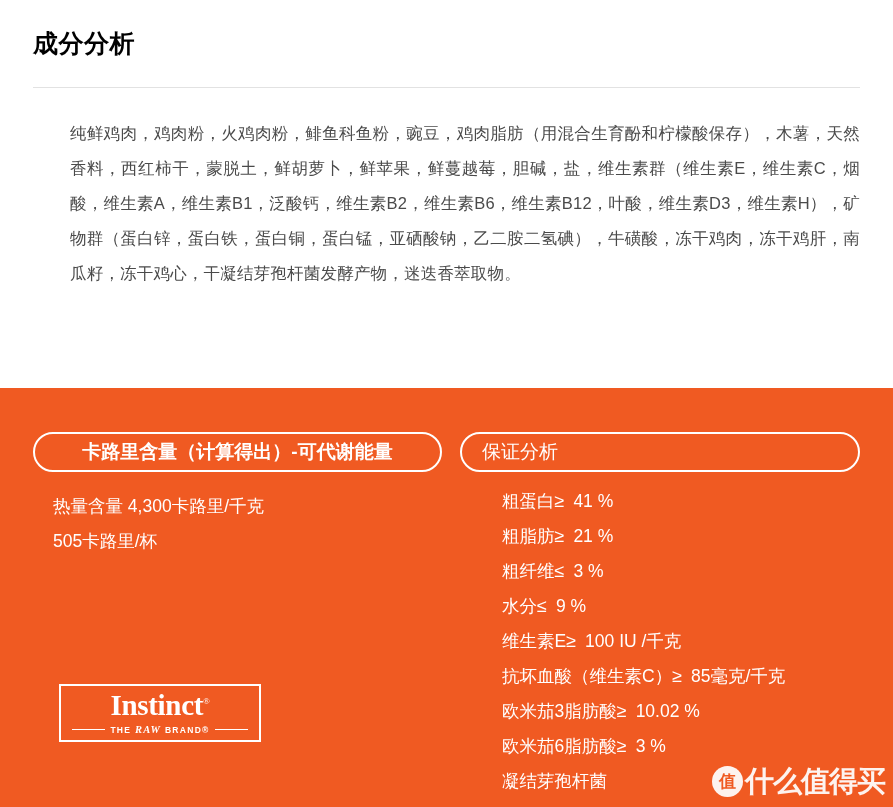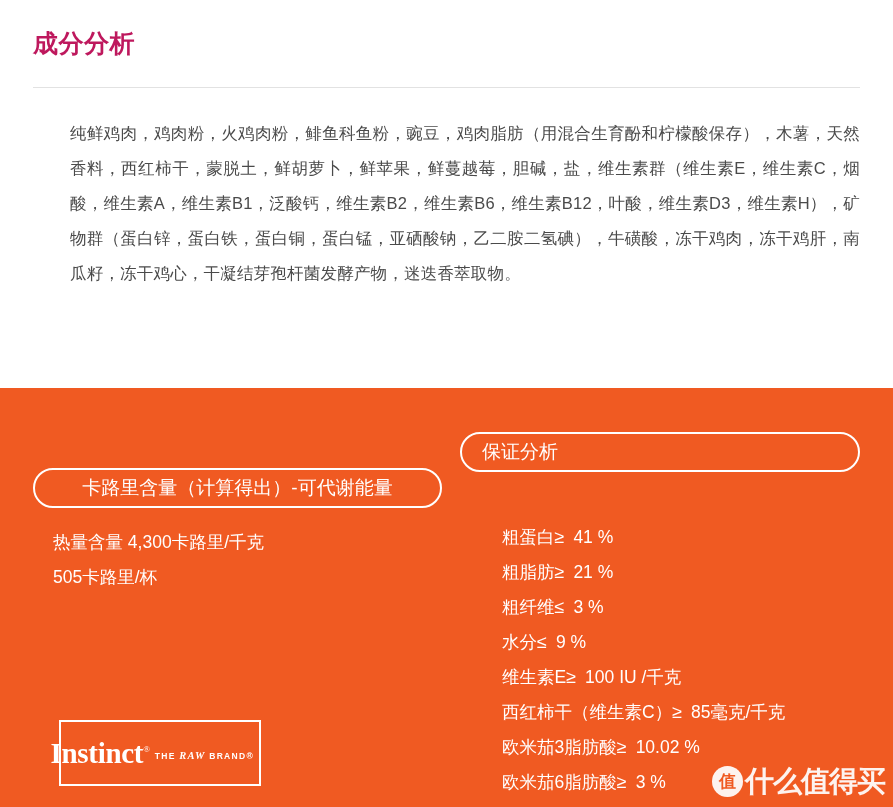--- a/index.html
+++ b/index.html
@@ -26,21 +26,21 @@
     font-size: 30px;
     letter-spacing: 1.2px;
     color: #7e7b81;
     line-height: 1.25;
     white-space: nowrap;
   }
 
   .title-cn {
     font-size: 25px;
     font-weight: bold;
-    color: #be185d;
+    color: #000000;
     margin-top: 9px;
     letter-spacing: 0.5px;
   }
 
   .divider {
     height: 1px;
     background: #e2e2e2;
     margin-top: 27px;
   }
 
@@ -79,23 +79,22 @@
     display: flex;
     align-items: center;
     padding: 0 20px;
     color: #ffffff;
     font-size: 19px;
     white-space: nowrap;
   }
 
   .pill-calories {
     width: 413px;
-    font-weight: normal;
+    font-weight: bold;
     justify-content: center;
-    margin-top: 36px;
   }
 
   .pill-guaranteed {
     width: 404px;
     font-weight: normal;
     justify-content: flex-start;
   }
 
   .columns {
     display: flex;
@@ -122,26 +121,26 @@
     padding-left: 5px;
     white-space: nowrap;
   }
 
   
   .logo-wrap {
     position: absolute;
     left: 11px;
     top: 195px;
     width: 202px;
-    height: 66px;
+    height: 58px;
     border: 2px solid #ffffff;
     display: flex;
-    flex-direction: row;
-    align-items: center;
-    justify-content: flex-end;
+    flex-direction: column;
+    align-items: center;
+    justify-content: center;
   }
 
   .logo-name {
     font-family: "Liberation Serif", "DejaVu Serif", serif;
     font-size: 29px;
     font-weight: bold;
     color: #ffffff;
     line-height: 1;
     letter-spacing: -0.3px;
     position: relative;
@@ -317,21 +316,21 @@
 
       <div class="nutri-row">
         <span class="nutri-label">维生素E</span>
         <span class="nutri-value">
           <span class="nutri-op">≥</span>
           <span>100 IU /千克</span>
         </span>
       </div>
 
       <div class="nutri-row">
-        <span class="nutri-label">西红柿干（维生素C）</span>
+        <span class="nutri-label">抗坏血酸（维生素C）</span>
         <span class="nutri-value">
           <span class="nutri-op">≥</span>
           <span>85毫克/千克</span>
         </span>
       </div>
 
       <div class="nutri-row">
         <span class="nutri-label">欧米茄3脂肪酸</span>
         <span class="nutri-value">
           <span class="nutri-op">≥</span>

